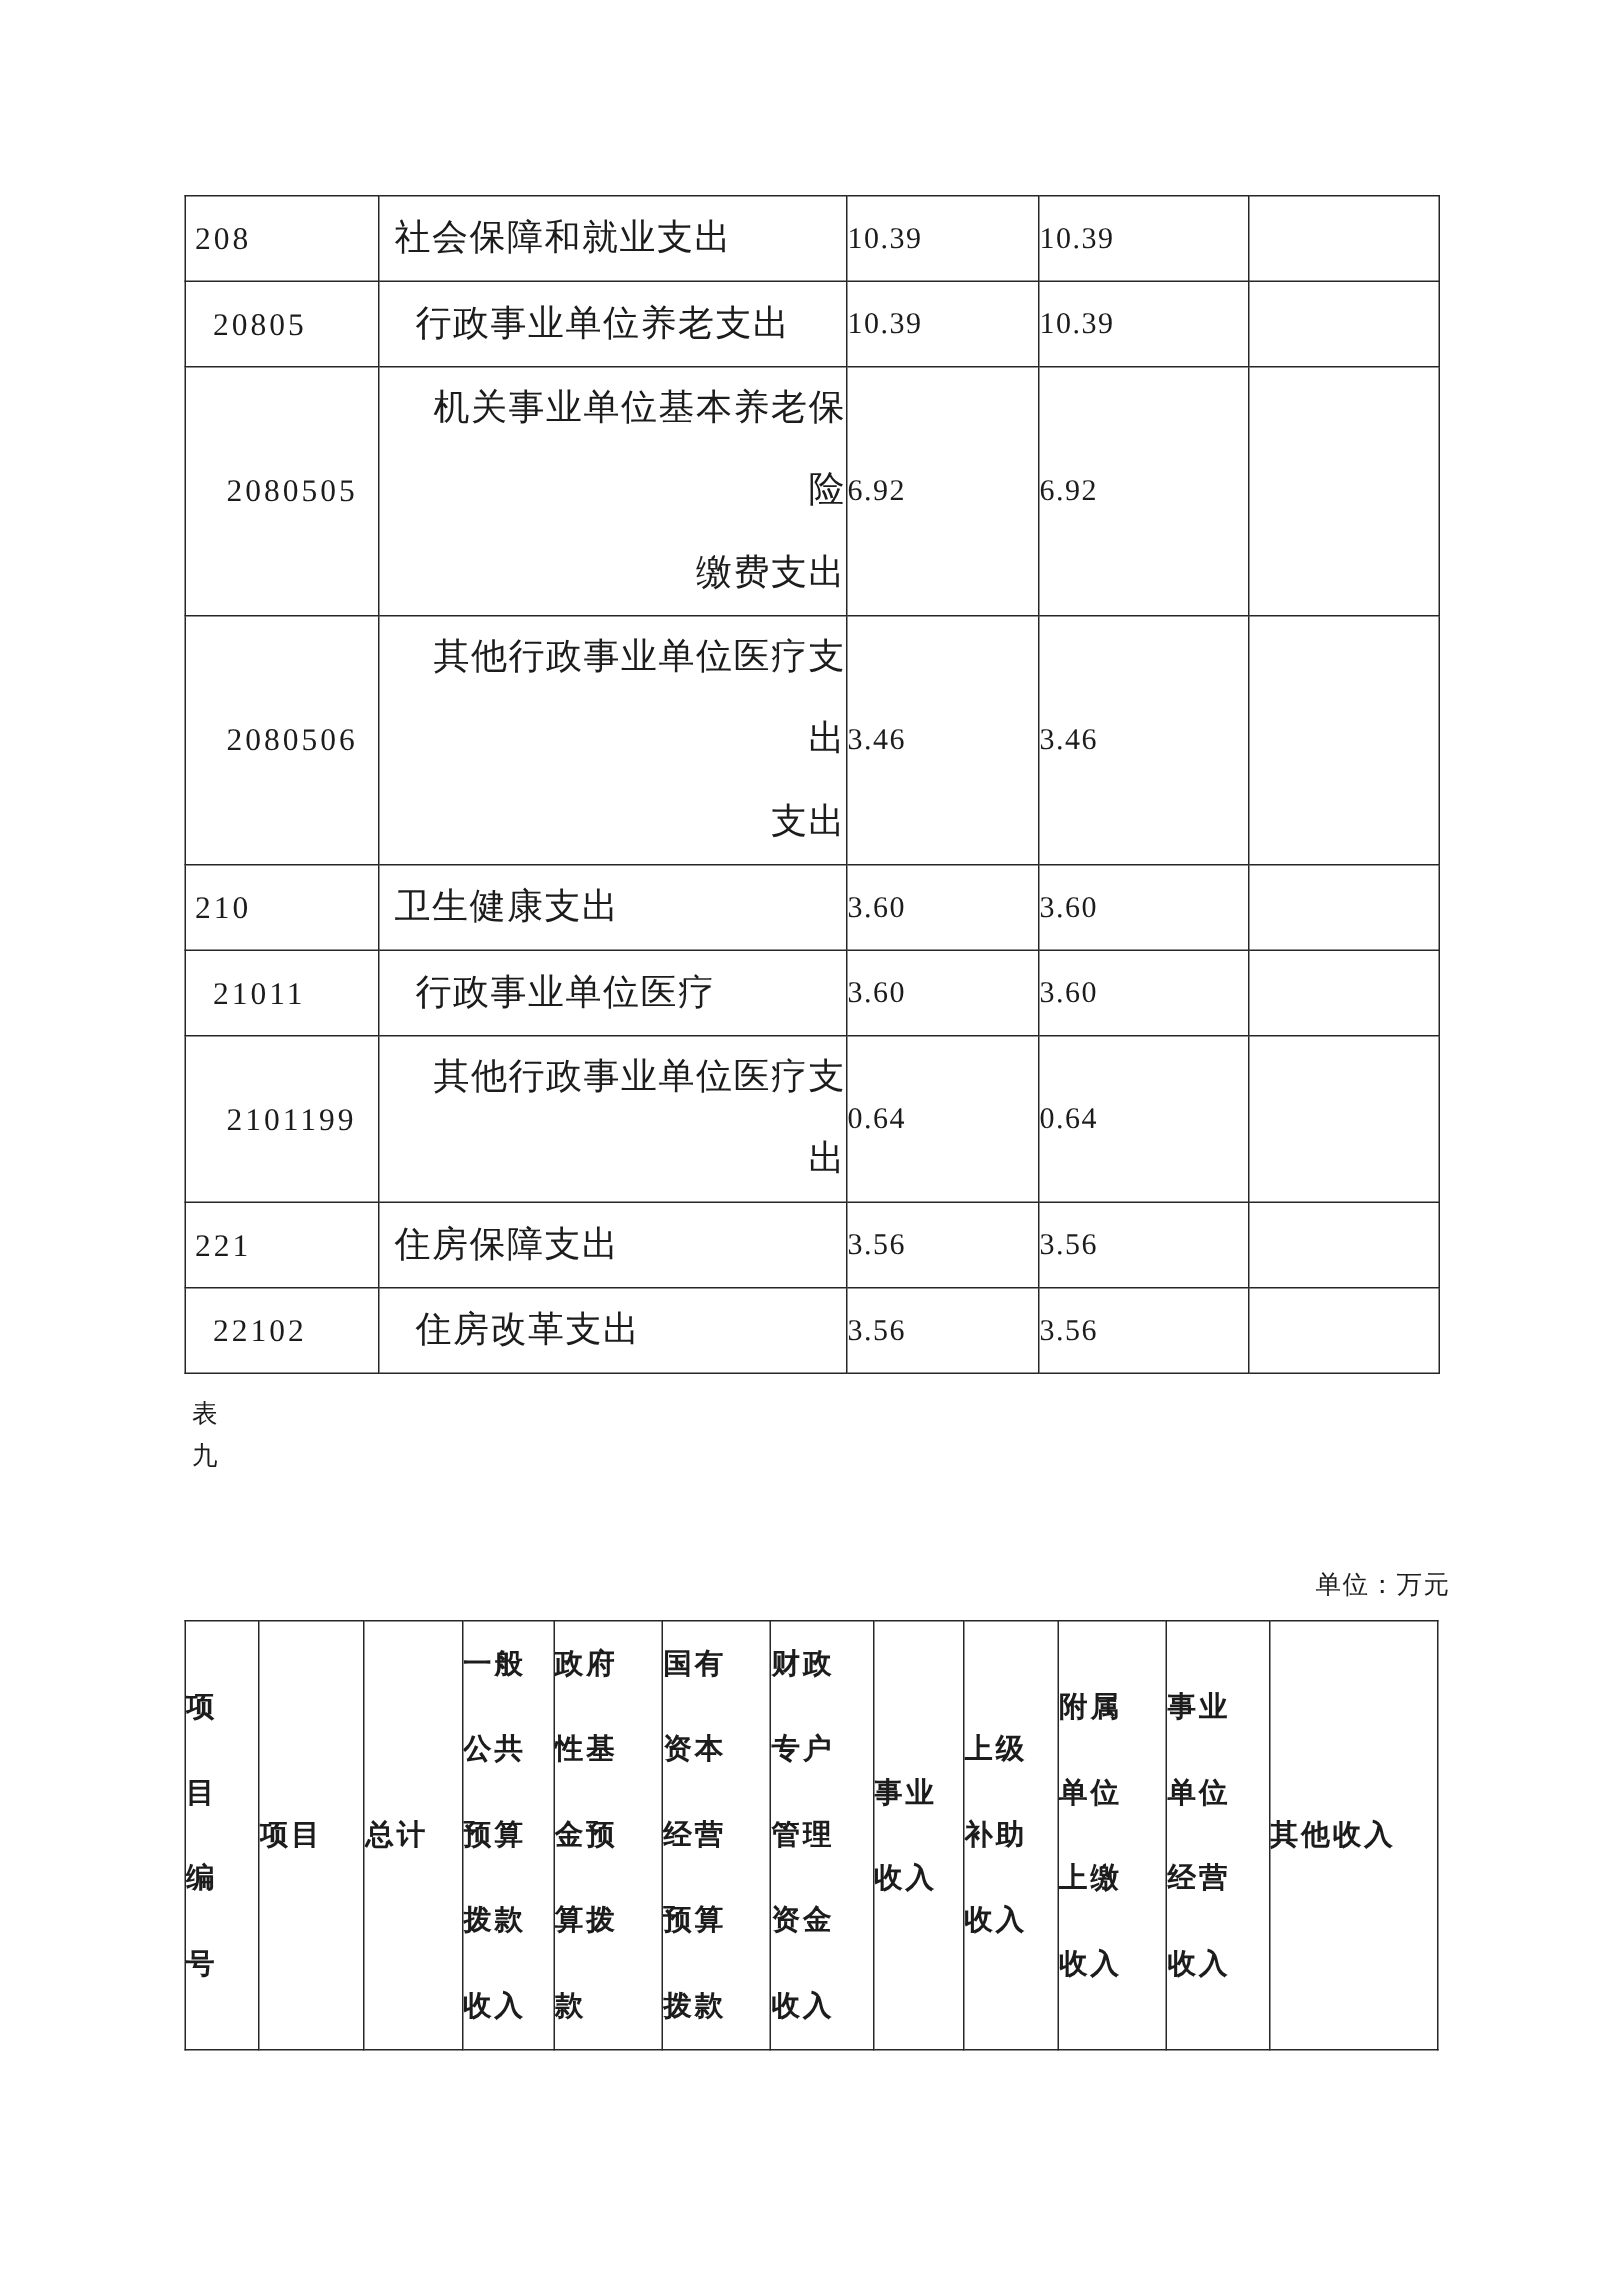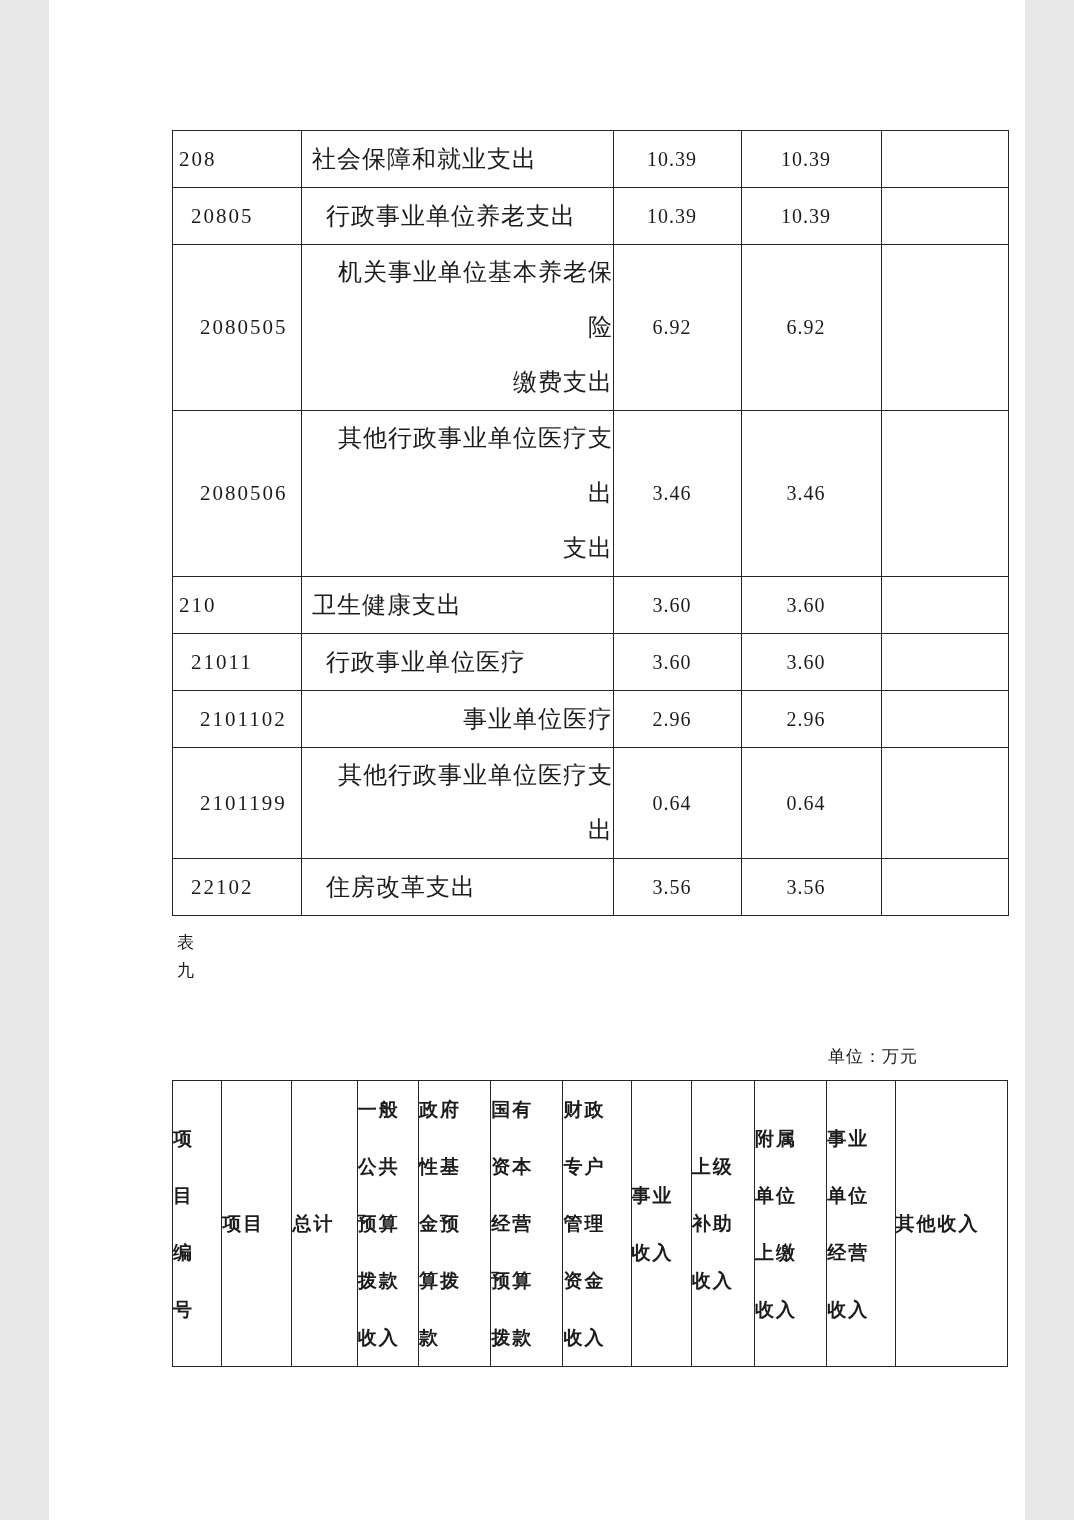--- a/index.html
+++ b/index.html
@@ -1,38 +1,38 @@
 <!DOCTYPE html>
 <html><head>
 <meta charset="utf-8">
 <style>
   html,body { margin:0; padding:0; background:#e8e8e8; }
   .page {
-    position:relative; width:976px; height:1520px; background:#ffffff;
+    position:relative; width:1074px; height:1520px; background:#ffffff;
     font-family:"Liberation Serif","DejaVu Serif",serif; color:#1c1c1c;
     margin:0 auto; overflow:hidden;
   }
   table { border-collapse:collapse; table-layout:fixed; }
   td { overflow:hidden; }
 
   
   #expenditure { position:absolute; left:123px; top:130px; width:836px; }
   #expenditure td { border:1.5px solid #262626; vertical-align:middle; padding:0; }
   #expenditure tr.single { height:57px; }
   #expenditure tr.tall   { height:114px; }
   #expenditure td.code { font-size:21px; letter-spacing:2px; }
   #expenditure td.code.lvl1 { padding-left:6px; }
   #expenditure td.code.lvl2 { padding-left:18px; }
   #expenditure td.code.lvl3 { padding-left:27px; }
   #expenditure td.desc { font-size:24px; line-height:55px; padding-left:10px;
                          white-space:pre-line; letter-spacing:1px; }
   #expenditure td.desc.lvl1 { text-indent:0; }
   #expenditure td.desc.lvl2 { text-indent:14px; }
   #expenditure td.desc.lvl3 { text-indent:24px;text-align:right; }
-  #expenditure td.num { font-size:20px; text-align:center; padding-right:11px; letter-spacing:1px; }
+  #expenditure td.num { font-size:20px; text-align:left; padding-right:11px; letter-spacing:1px; }
 
   
   .table-label { position:absolute; left:128px; top:929px; font-size:17px;
                  line-height:28px; white-space:pre-line; }
   .doc-title { position:absolute; left:0; top:993px; width:1074px; text-align:center;
                font-size:25px; font-weight:bold; letter-spacing:2px; }
   .unit-label { position:absolute; right:107px; top:1045px; font-size:17px; letter-spacing:1px; }
 
   
   #procurement { position:absolute; left:123px; top:1080px; width:836px; }
@@ -95,31 +95,31 @@
           <td class="blank"></td>
         </tr>
         <tr class="single">
           <td class="code lvl2">21011</td>
           <td class="desc lvl2">行政事业单位医疗</td>
           <td class="num">3.60</td>
           <td class="num">3.60</td>
           <td class="blank"></td>
         </tr>
         <tr class="single">
-          <td class="code lvl3">2101102</td>
-          <td class="desc lvl3">事业单位医疗</td>
-          <td class="num">2.96</td>
-          <td class="num">2.96</td>
-          <td class="blank"></td>
-        </tr>
-        <tr class="single">
           <td class="code lvl3">2101199</td>
           <td class="desc lvl3">其他行政事业单位医疗支出</td>
           <td class="num">0.64</td>
           <td class="num">0.64</td>
+          <td class="blank"></td>
+        </tr>
+        <tr class="single">
+          <td class="code lvl1">221</td>
+          <td class="desc lvl1">住房保障支出</td>
+          <td class="num">3.56</td>
+          <td class="num">3.56</td>
           <td class="blank"></td>
         </tr>
         <tr class="single">
           <td class="code lvl2">22102</td>
           <td class="desc lvl2">住房改革支出</td>
           <td class="num">3.56</td>
           <td class="num">3.56</td>
           <td class="blank"></td>
         </tr>
       </tbody>

